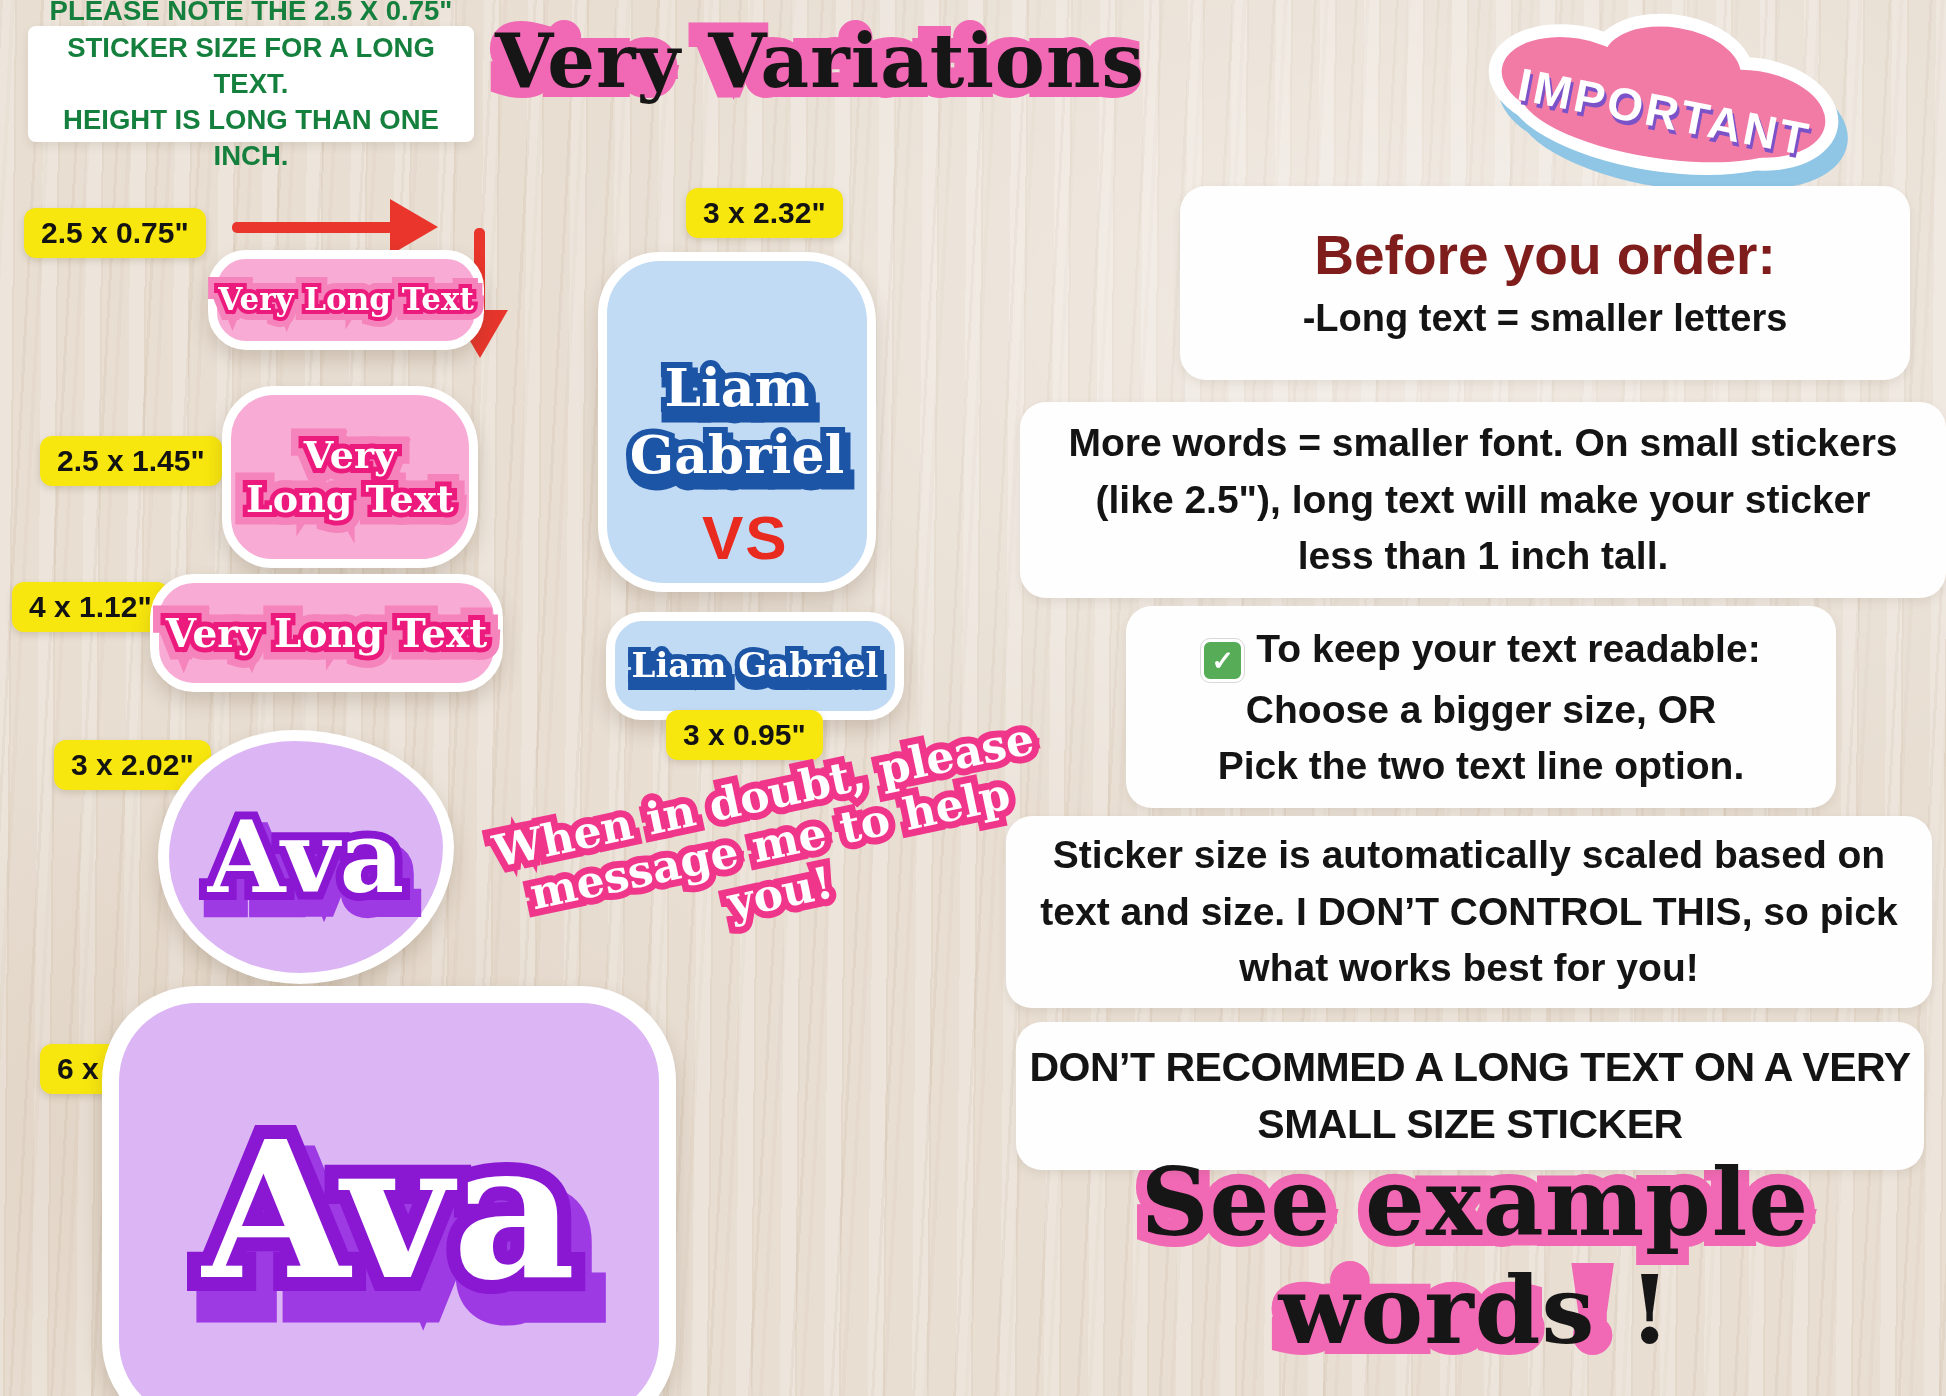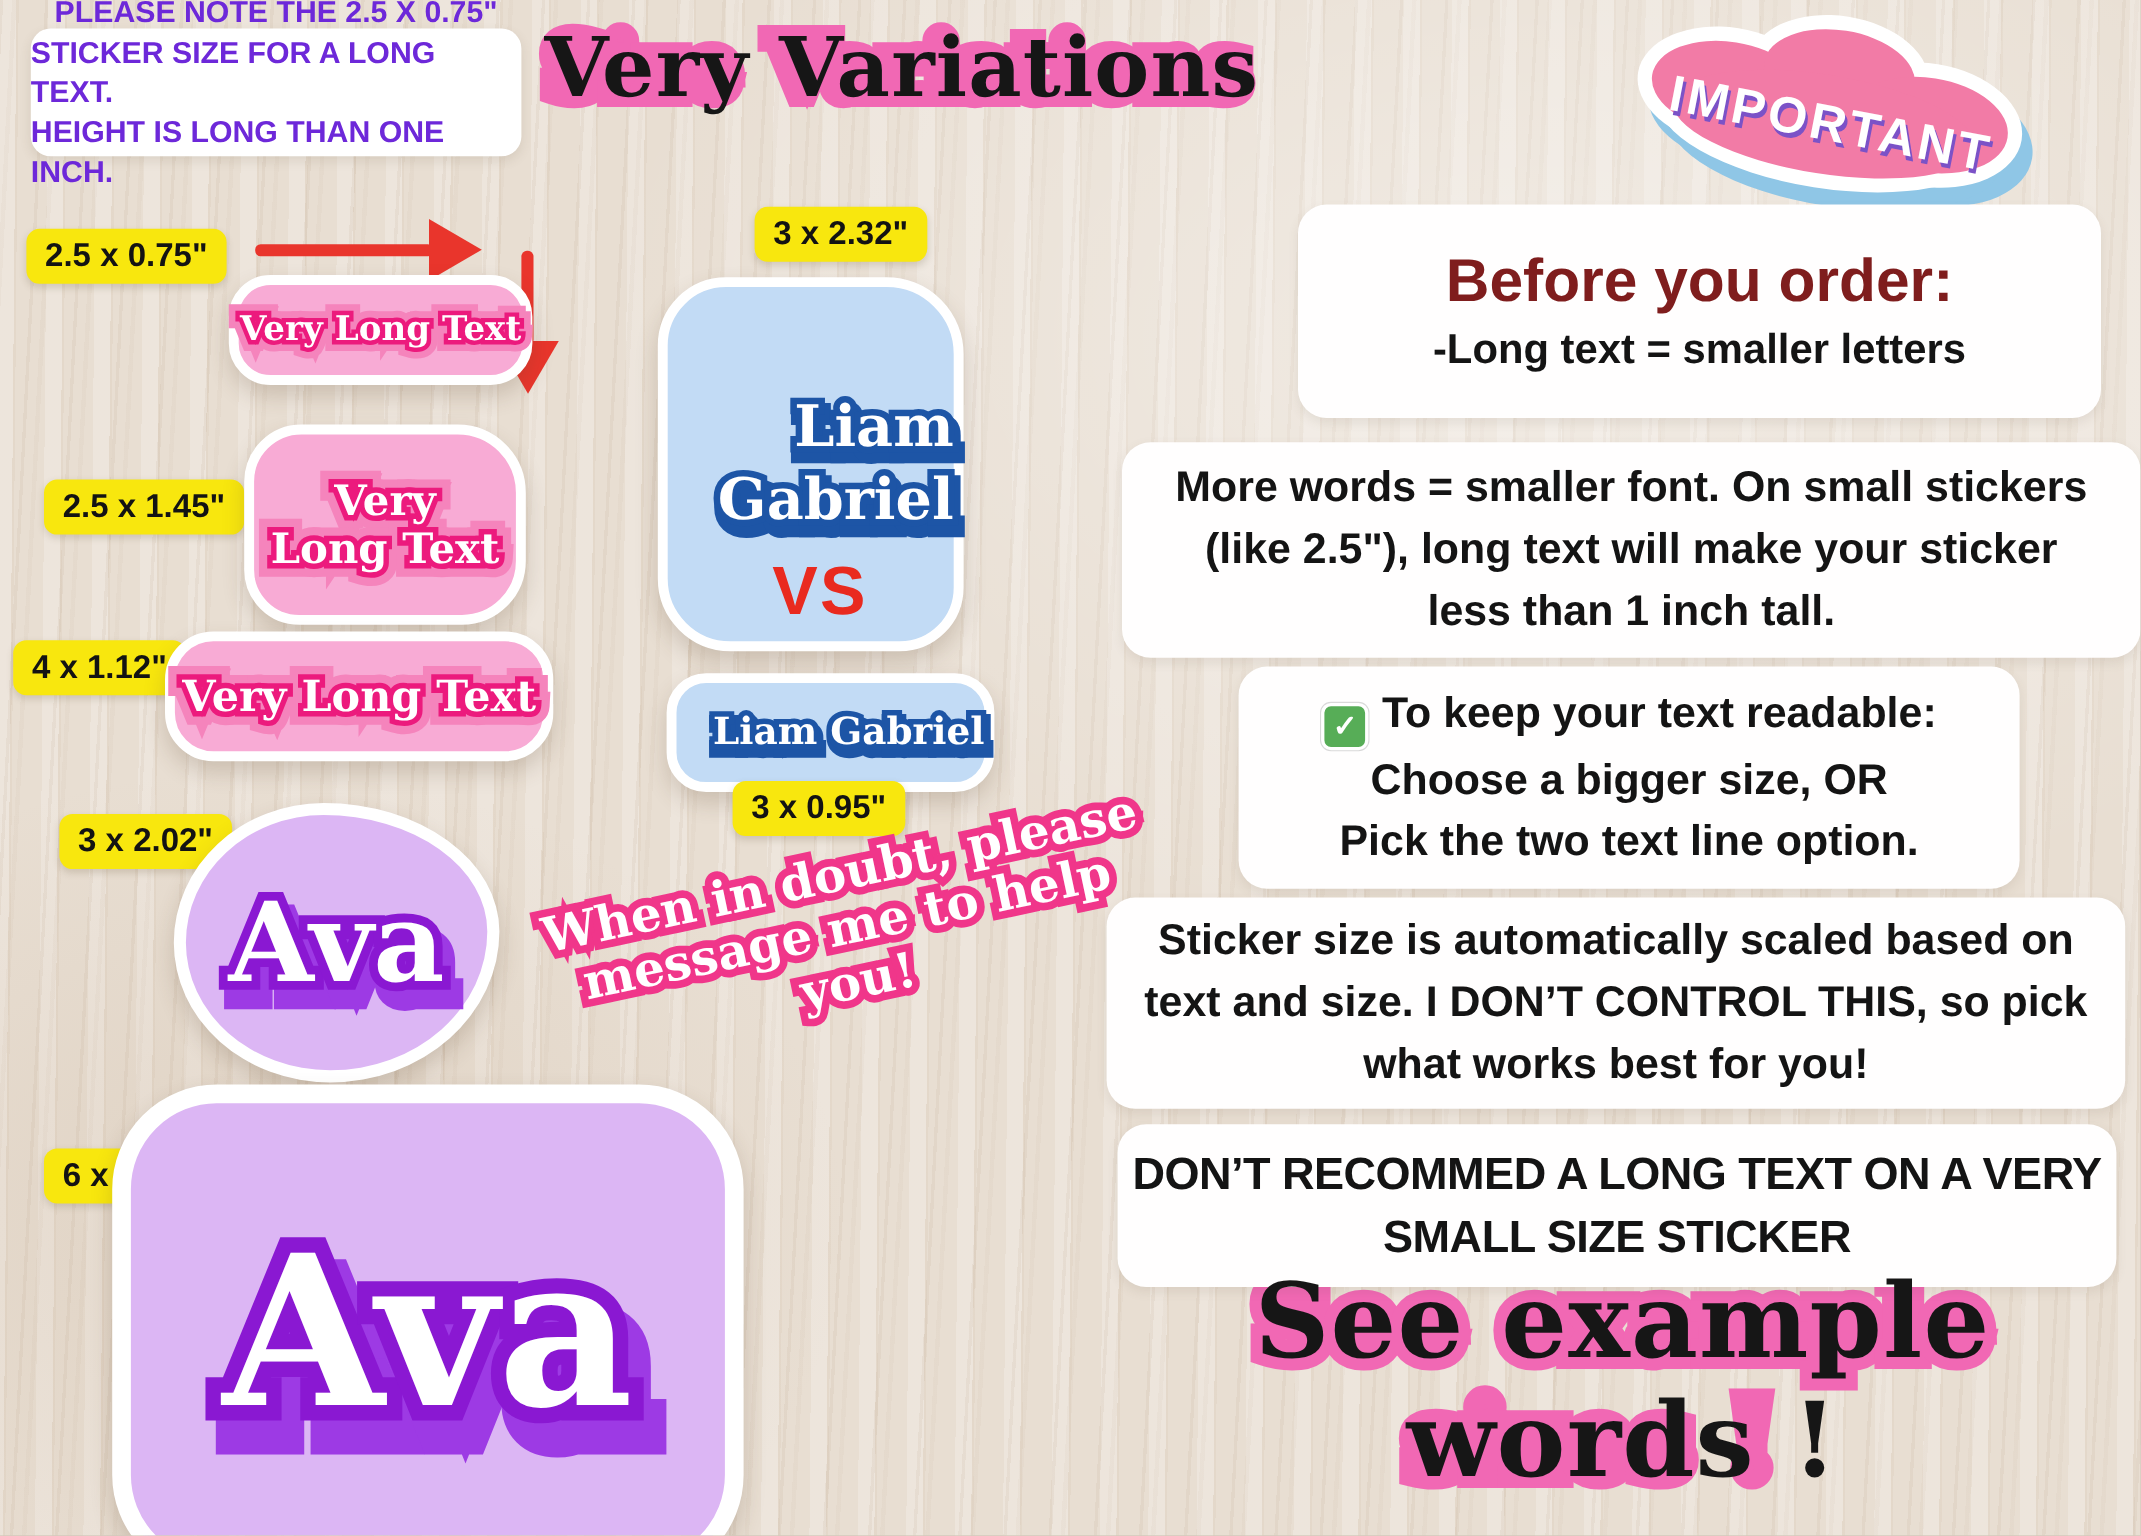--- a/index.html
+++ b/index.html
@@ -24,31 +24,31 @@
   .ol.drop::after{content:attr(data-text); position:absolute; left:var(--dx,0); top:var(--dy,0); z-index:-2;
       color:var(--dc); -webkit-text-stroke-width:calc(var(--ow)*2.8); -webkit-text-stroke-color:var(--dc);}
   .ol.dark{color:#161616;}
 
   
   .label{position:absolute; background:#f8e70e; color:#131313; font:700 30px "Liberation Sans",sans-serif;
       padding:8px 17px; border-radius:12px; white-space:nowrap; box-shadow:0 3px 7px rgba(90,70,40,.18);}
   .sticker{position:absolute; display:flex; flex-direction:column; align-items:center; justify-content:center;
       border:9px solid #fff; box-shadow:0 10px 20px rgba(90,65,40,.20); z-index:0;}
   .pinkbg{background:#f8abd5;}
-  .bluebg{background:#c2dbf5;align-items:flex-end;}
+  .bluebg{background:#c2dbf5;}
   .purplebg{background:#dcb6f4;}
   .panel{position:absolute; background:#fffefe; border-radius:26px; display:flex; flex-direction:column;
       justify-content:center; align-items:center; text-align:center; color:#141414;
       font-family:"Liberation Sans",sans-serif; font-weight:700; box-shadow:0 4px 10px rgba(100,80,55,.10);}
   .panel .line{white-space:nowrap;}
 
   
   .note-box{position:absolute; left:28px; top:26px; width:446px; height:116px; background:#fff;
-      border-radius:18px; display:flex; flex-direction:column; justify-content:center; align-items:center;
-      color:#6d28d9; font:700 27.5px/1.32 "Liberation Sans",sans-serif;
+      border-radius:8px; display:flex; flex-direction:column; justify-content:center; align-items:center;
+      text-align:center; color:#15803d; font:700 27.5px/1.32 "Liberation Sans",sans-serif;
       box-shadow:0 4px 10px rgba(100,80,55,.12);}
 
   .title{position:absolute; left:495px; top:18px; width:610px; text-align:center;
       font-size:75px; --ow:10px; --oc:#f168b4; letter-spacing:1px;}
 
   .important-wrap{position:absolute; left:1462px; top:2px; width:408px; height:196px; transform:rotate(9deg);}
 
   .arrow-shaft-h{position:absolute; left:232px; top:222px; width:162px; height:11px; background:#e9352c; border-radius:5px;}
   .arrow-head-r{position:absolute; left:390px; top:199px; width:0; height:0;
       border-left:48px solid #e9352c; border-top:28px solid transparent; border-bottom:28px solid transparent;}

